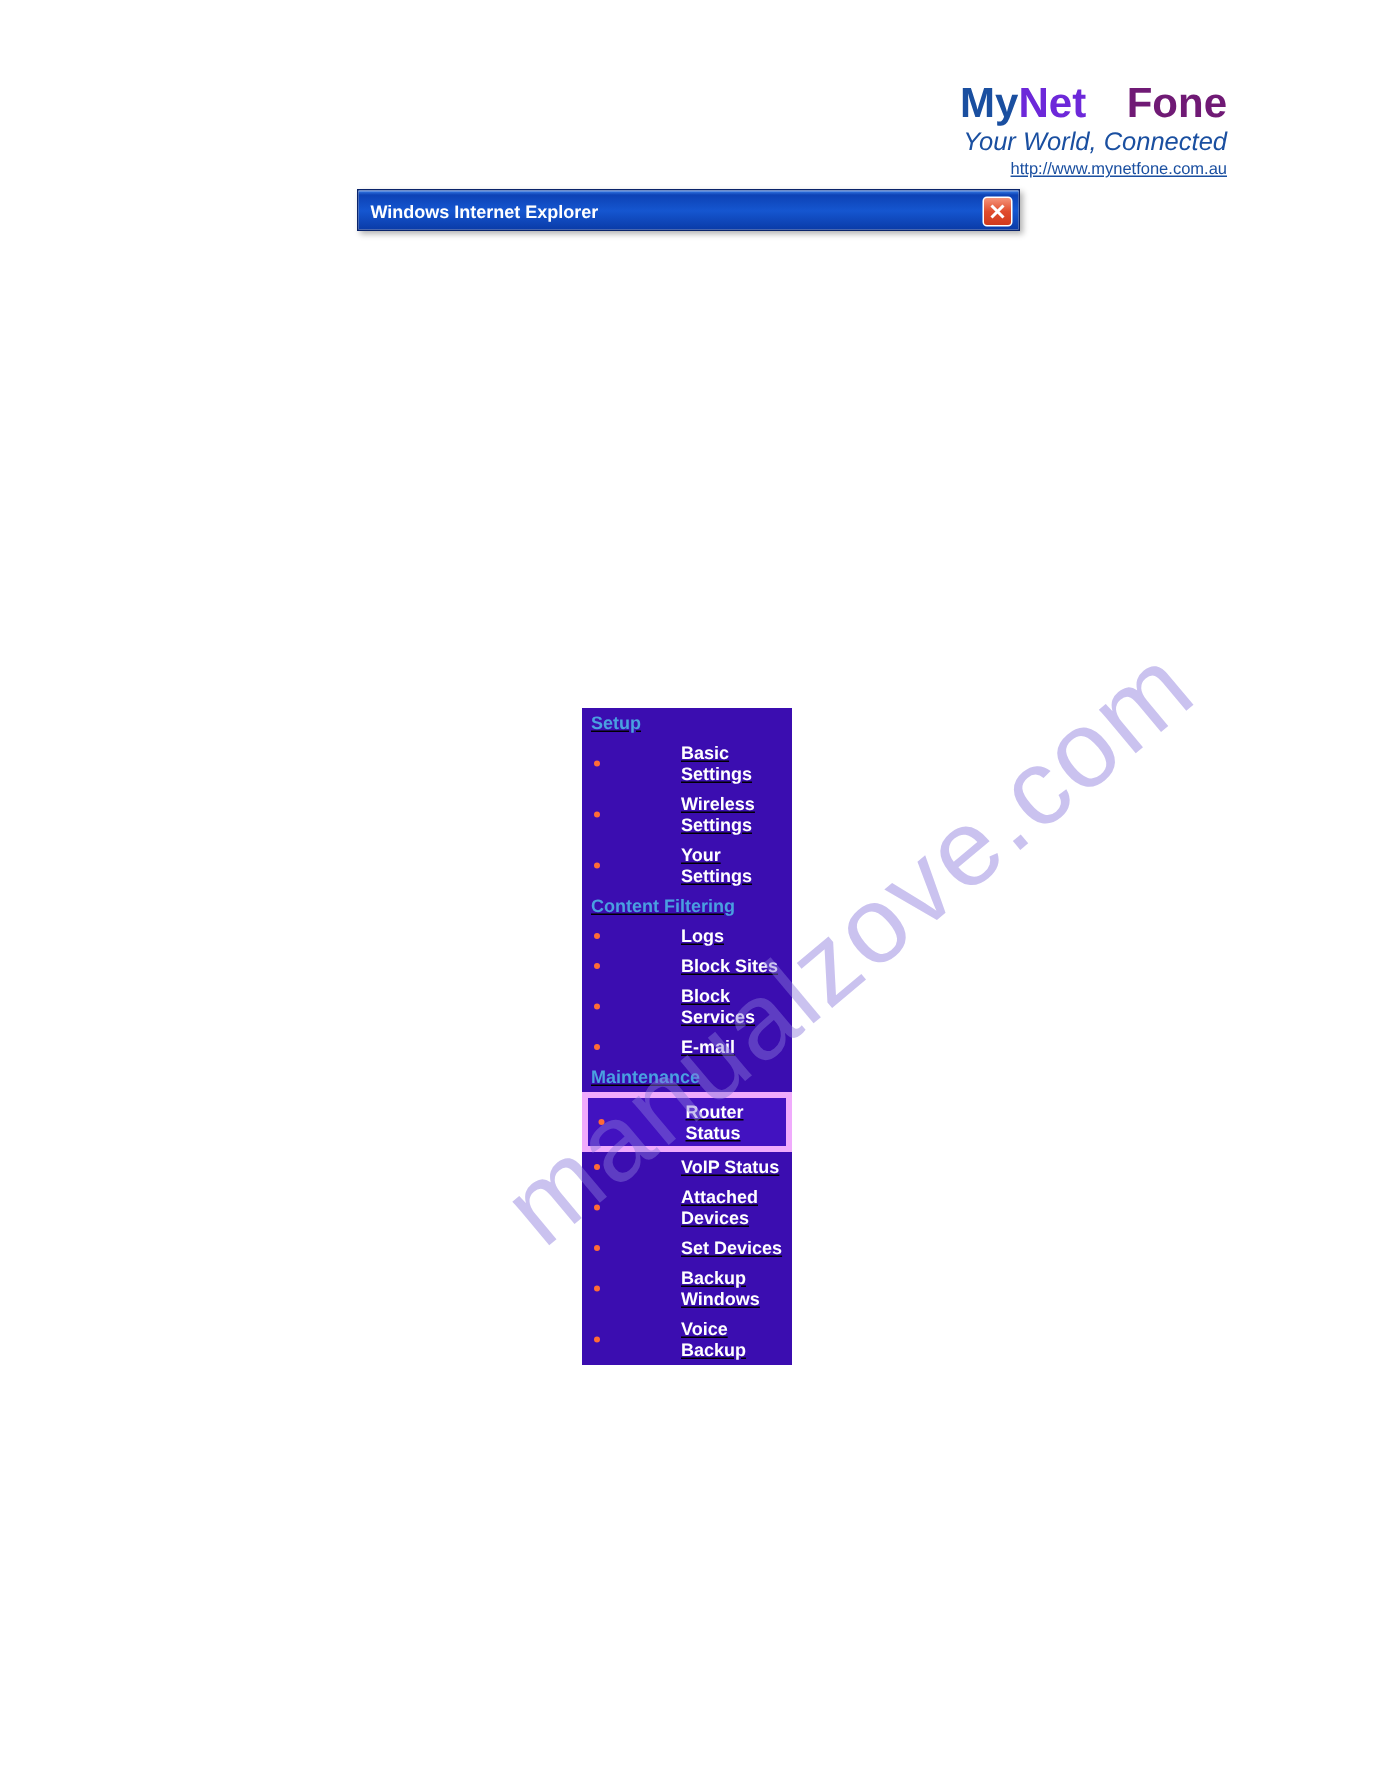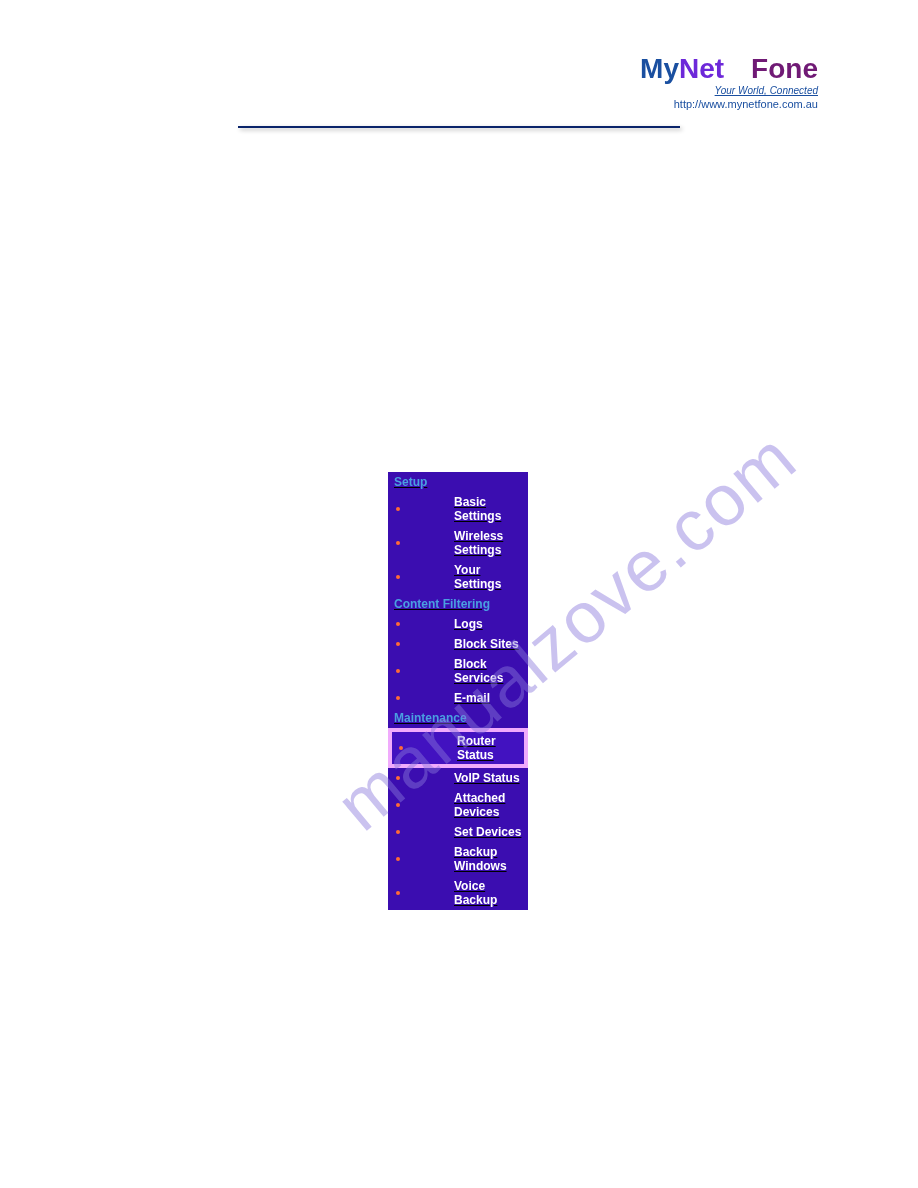--- a/index.html
+++ b/index.html
@@ -30,30 +30,30 @@
       color: #1a4fa0;
     }
     .logo-net {
       color: #6d28d9;
     }
     .logo-fone {
       color: #701a75;
       margin-left: 27px;
     }
     .logo-tagline {
-      font-size: 10px;
+      font-size: 17px;
       color: #1a4fa0;
       font-style: italic;
       font-family: Arial, sans-serif;
       margin-top: 2px;
-      text-decoration: underline;
     }
     .logo-url {
       font-size: 11px;
       color: #1a4fa0;
+      text-decoration: underline;
       font-family: Arial, sans-serif;
       margin-top: 2px;
       display: block;
     }
     .dialog {
       position: absolute;
       top: 126px;
       left: 238px;
       width: 442px;
       border: 1px solid #0a246a;
@@ -185,20 +185,28 @@
 
 <div class="logo-area">
   <div class="logo-text">
     <span class="logo-my">My</span><span class="logo-net">Net</span><span class="logo-fone">Fone</span>
   </div>
   <div class="logo-tagline">Your World, Connected</div>
   <a class="logo-url">http://www.mynetfone.com.au</a>
 </div>
 
 <div class="dialog">
+  <div class="dialog-titlebar">
+    <span class="dialog-title">Windows Internet Explorer</span>
+    <div class="close-button">
+      <svg viewBox="0 0 10 10">
+        <path d="M1 1 L9 9 M9 1 L1 9" stroke="#ffffff" stroke-width="2" fill="none"></path>
+      </svg>
+    </div>
+  </div>
 </div>
 
 <div class="nav-menu" id="nav-menu">
     <div class="nav-section-header">Setup</div>
     <div class="nav-item">
       <span class="nav-bullet"></span>
       <span class="nav-item-label">Basic Settings</span>
     </div>
     <div class="nav-item">
       <span class="nav-bullet"></span>

